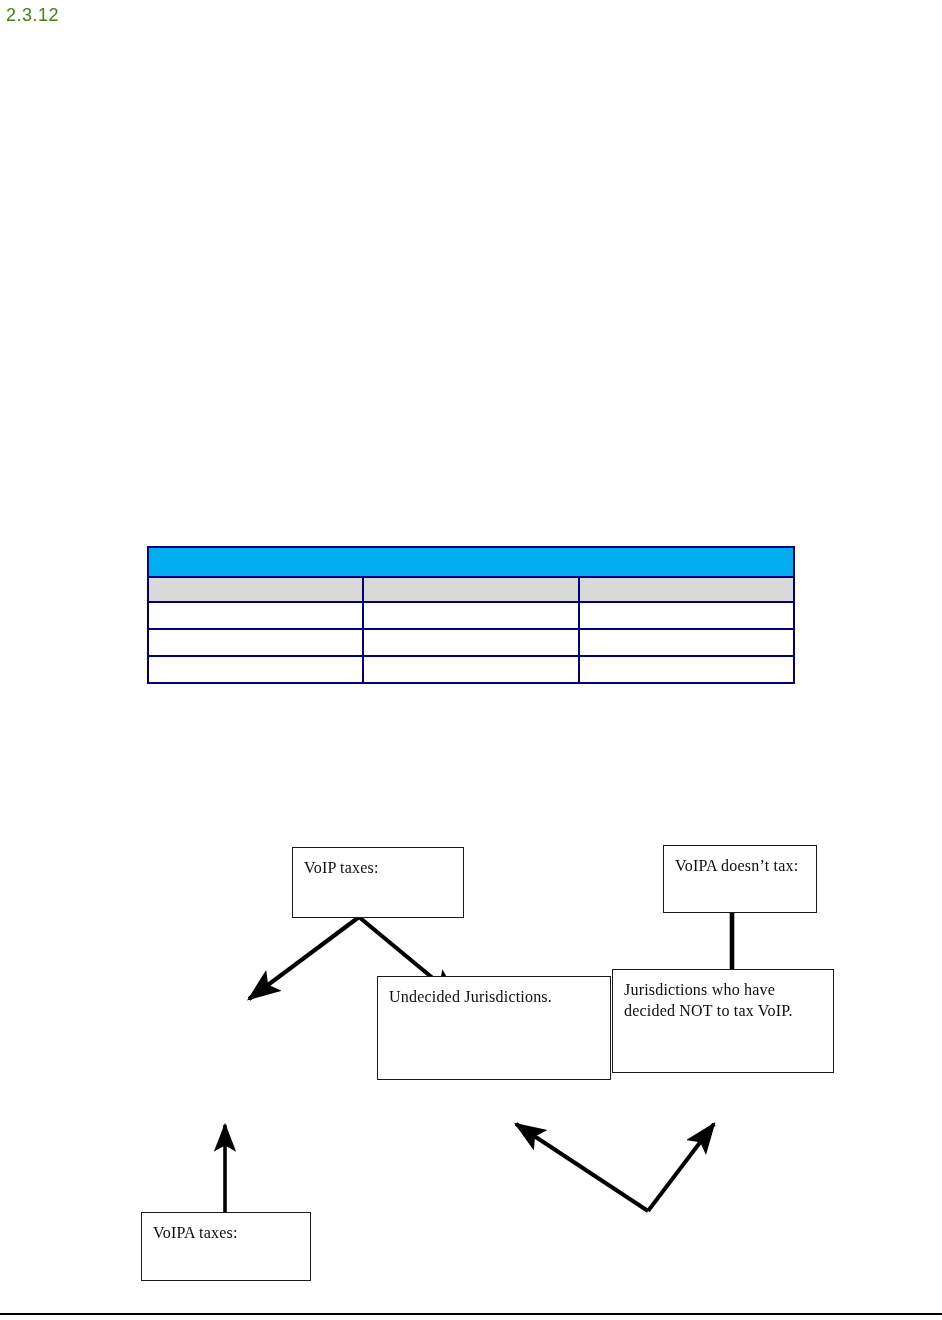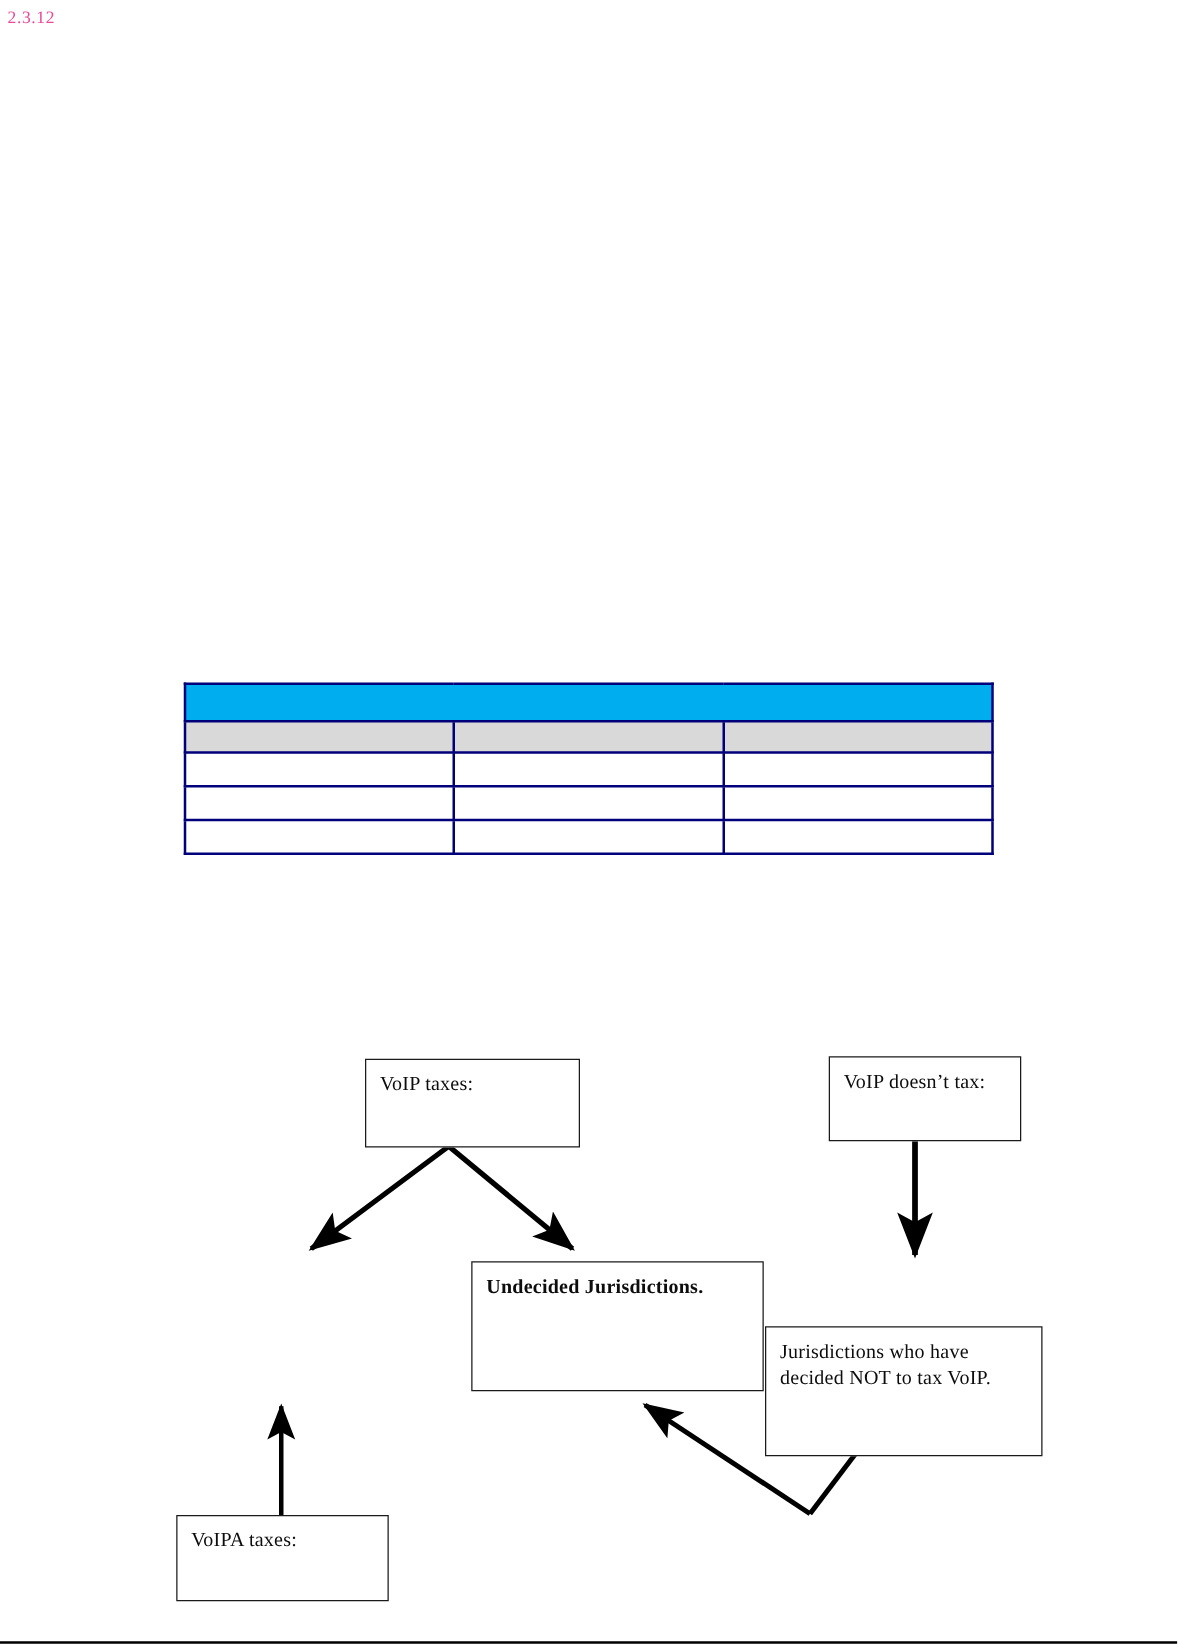--- a/index.html
+++ b/index.html
@@ -16,24 +16,24 @@
     height: 1320px;
     background: #ffffff;
     overflow: hidden;
   }
 
   
   #section-number {
     position: absolute;
     left: 6px;
     top: 2px;
-    font-family: Liberation Serif, serif;
-    font-size: 14px;
+    font-family: Liberation Sans, sans-serif;
+    font-size: 18px;
     letter-spacing: 0.5px;
-    color: #ec4899;
+    color: #4d7c0f;
     line-height: 26px;
     white-space: nowrap;
   }
 
   
   #data-table {
     position: absolute;
     left: 147px;
     top: 546px;
     width: 648px;
@@ -83,22 +83,22 @@
     font-size: 16px;
     line-height: 21px;
     color: #0d0d0d;
     padding: 9px 11px 22px 11px;
     letter-spacing: 0.2px;
   }
 
   #node-voip-taxes      { left: 292px; top: 847px;  width: 172px; height: 71px; }
   #node-voip-no-tax     { left: 663px; top: 845px;  width: 154px; height: 68px; }
   #node-decided-tax     { left: 105px; top: 1009px; width: 238px; height: 104px; }
-  #node-undecided       { left: 377px; top: 1009px; width: 234px; height: 104px; font-weight: bold; }
-  #node-decided-not-tax { left: 612px; top: 1061px; width: 222px; height: 104px; }
+  #node-undecided       { left: 377px; top: 976px; width: 234px; height: 104px; }
+  #node-decided-not-tax { left: 612px; top: 969px; width: 222px; height: 104px; }
   #node-voipa-taxes     { left: 141px; top: 1212px; width: 170px; height: 69px; }
   #node-voipa-no-tax    { left: 580px; top: 1212px; width: 137px; height: 69px; }
 
   
   #footer-rule {
     position: absolute;
     left: 0;
     top: 1313px;
     width: 942px;
     height: 2px;
@@ -150,21 +150,21 @@
     <line x1="359" y1="917" x2="249" y2="999" stroke="#000000" stroke-width="4.2" marker-end="url(#arrowhead)"></line>
     <line x1="359" y1="917" x2="458" y2="999" stroke="#000000" stroke-width="4.2" marker-end="url(#arrowhead)"></line>
     <line x1="732" y1="913" x2="732" y2="1004" stroke="#000000" stroke-width="4.6" marker-end="url(#arrowhead)"></line>
     <line x1="225" y1="1212" x2="225" y2="1125" stroke="#000000" stroke-width="3.6" marker-end="url(#arrowhead)"></line>
     <line x1="648" y1="1211" x2="516" y2="1124" stroke="#000000" stroke-width="4.0" marker-end="url(#arrowhead)"></line>
     <line x1="648" y1="1211" x2="714" y2="1124" stroke="#000000" stroke-width="4.0" marker-end="url(#arrowhead)"></line>
   </svg>
 
   <div class="node" id="node-voip-taxes">VoIP taxes:</div>
 
-  <div class="node" id="node-voip-no-tax">VoIP doesn’t tax:</div>
+  <div class="node" id="node-voip-no-tax">VoIPA doesn’t tax:</div>
 
 
   <div class="node" id="node-undecided">Undecided Jurisdictions.</div>
 
   <div class="node" id="node-decided-not-tax">Jurisdictions who have decided NOT to tax VoIP.</div>
 
   <div class="node" id="node-voipa-taxes">VoIPA taxes:</div>
 
 
   <div id="footer-rule"></div>

